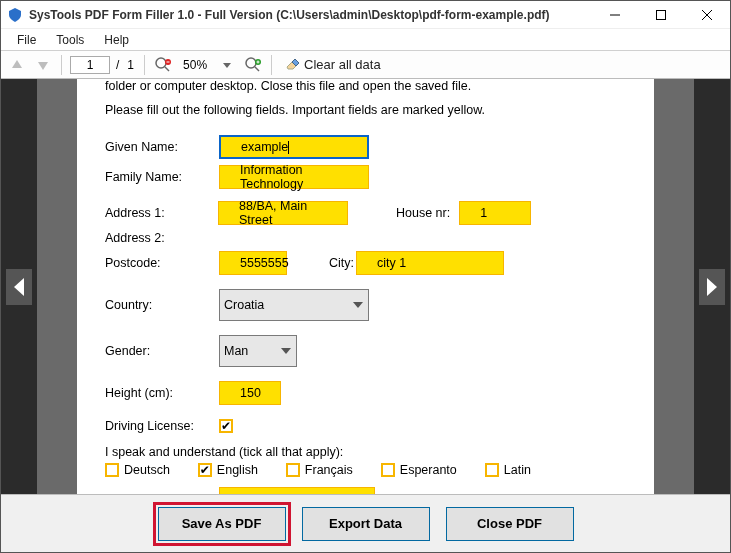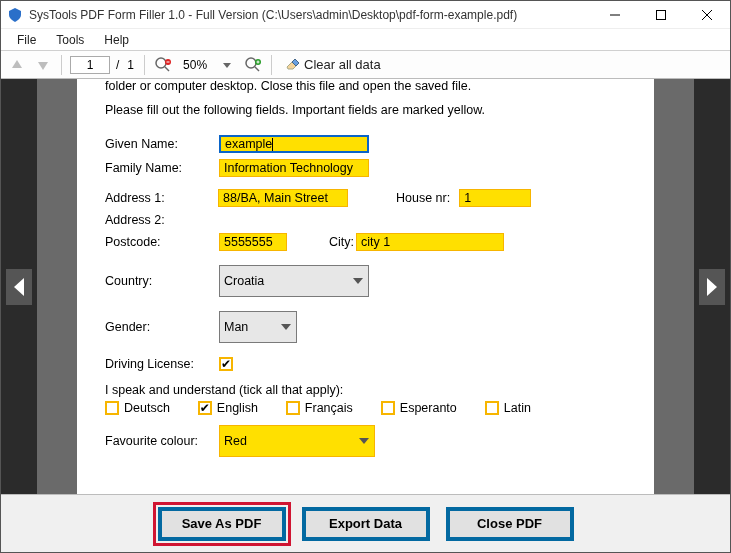--- a/index.html
+++ b/index.html
@@ -1,50 +1,50 @@
 <!DOCTYPE html>
 <html><head>
 <meta charset="utf-8">
 <style>
   * { box-sizing: border-box; }
   body { margin:0; font-family: "Segoe UI", Tahoma, sans-serif; font-size:12px; background:#fff; color:#000; }
   .window { width:731px; height:553px; border:1px solid #555; display:flex; flex-direction:column; background:#fff; }
   .titlebar { height:28px; display:flex; align-items:center; padding:0 0 0 6px; background:#fff; border-bottom:1px solid #eee;}
   .titlebar .icon { width:16px; height:16px; margin-right:6px; }
-  .titlebar .title { flex:1; font-size:12px; color:#333; white-space:nowrap; overflow:hidden; }
+  .titlebar .title { flex:1; font-size:12px; color:#333; white-space:nowrap; overflow:hidden;font-weight:bold; }
   .winbtns { display:flex; height:100%; }
   .winbtn { width:46px; display:flex; align-items:center; justify-content:center; color:#333;}
   .menubar { height:22px; display:flex; align-items:center; gap:4px; padding:0 8px; background:#fff; border-bottom:1px solid #d0d0d0;text-align:right;}
   .menuitem { padding:2px 8px; font-size:12px; color:#222;}
   .toolbar { height:28px; display:flex; align-items:center; gap:6px; padding:0 6px; background:#fdfdfd; border-bottom:1px solid #bcbcbc;}
   .tbtn { width:20px; height:20px; display:flex; align-items:center; justify-content:center; color:#888;}
   .tsep { width:1px; height:20px; background:#ccc; margin:0 2px;}
   .pageinput { width:40px; height:18px; font-size:12px; text-align:center; border:1px solid #aaa; background:#fff;}
   .zoom { font-size:12px; padding:0 4px; }
   .cleardata { display:flex; align-items:center; gap:4px; font-size:13px; color:#222; padding:0 4px;}
   .content-wrap { flex:1; display:flex; background:#fff; position:relative; overflow:hidden;}
   .sidebar { width:36px; background:#2b2b2b; display:flex; align-items:center; justify-content:center;}
   .arrowbtn { width:26px; height:36px; background:#555; display:flex; align-items:center; justify-content:center;}
   .inner { background:#6a6a6a; flex:1; display:flex; justify-content:center; padding:0 40px;}
   .page { background:#fff; width:100%; height:100%; padding:0 28px 10px 28px; font-size:12.5px; overflow:hidden;}
   .helptxt { margin:0 0 10px 0; font-size:12.5px;}
   .row { display:flex; align-items:center; margin:6px 0; gap:10px;}
   .lbl { width:104px; font-size:12.5px;}
-  .field { height:18px; border:1px solid #f7b500; background:#ffe000; font-size:12.5px; padding:0 4px; display:flex; align-items:center;}
+  .field { height:24px; border:1px solid #f7b500; background:#ffe000; font-size:12.5px; padding:0 20px; display:flex; align-items:center;}
   .field.sel { border:2px solid #0a64c8; background:#ffe000; }
   .addr2field { border:none; background:#ffe000; }
   .select { height:32px; border:1px solid #7a7a7a; background:#e7e7e7; font-size:12.5px; padding:0 4px; display:flex; align-items:center; justify-content:space-between; gap:8px;}
   .select.hl { background:#ffe000; border:1px solid #f7b500;}
   .chev { width:12px; height:12px; display:flex; align-items:center; justify-content:center;}
   .cb { width:14px; height:14px; border:2px solid #f7b500; background:#fff; display:inline-flex; align-items:center; justify-content:center; margin-right:4px;}
   .cb.checked::after { content:"✔"; font-size:12px; line-height:1; color:#000; }
   .langrow { display:flex; gap:28px; margin:4px 0 10px 0;}
   .langitem { display:flex; align-items:center; gap:1px; font-size:12.5px;}
   .bottombar { height:58px; border-top:1px solid #bcbcbc; background:#f0f0f0; display:flex; align-items:center; justify-content:center; gap:16px;}
-  .btn { width:128px; height:34px; border:4px solid #0369a1; background:#e1e1e1; font-size:13px; font-weight:600; display:flex; align-items:center; justify-content:center;}
+  .btn { width:128px; height:34px; border:1px solid #0369a1; background:#e1e1e1; font-size:13px; font-weight:600; display:flex; align-items:center; justify-content:center;}
   .btn-highlight { outline:3px solid #d01532; outline-offset:2px;}
   .caret { display:inline-block; width:1px; height:13px; background:#000; vertical-align:middle;}
 </style>
 </head>
 <body>
 
 <div class="window">
 
   <div class="titlebar">
     <span class="icon">
@@ -184,20 +184,24 @@
         <div class="row" style="margin-top:14px;">
           <span class="lbl">Gender:</span>
           <span class="select" style="width:78px;">
             <span>Man</span>
             <span class="chev">
                 <svg width="10" height="6">
                   <path d="M0 0 L10 0 L5 6 Z" fill="#555"></path>
                 </svg>
               </span>
           </span>
+        </div>
+        <div class="row" style="margin-top:14px;">
+          <span class="lbl">Height (cm):</span>
+          <span class="field" style="width:62px;">150</span>
         </div>
         <div class="row" style="margin-top:14px;">
           <span class="lbl">Driving License:</span>
           <span class="cb checked"></span>
         </div>
 
         <div style="margin-top:12px;">I speak and understand (tick all that apply):</div>
         <div class="langrow">
           <span class="langitem">
               <span class="cb"></span>

